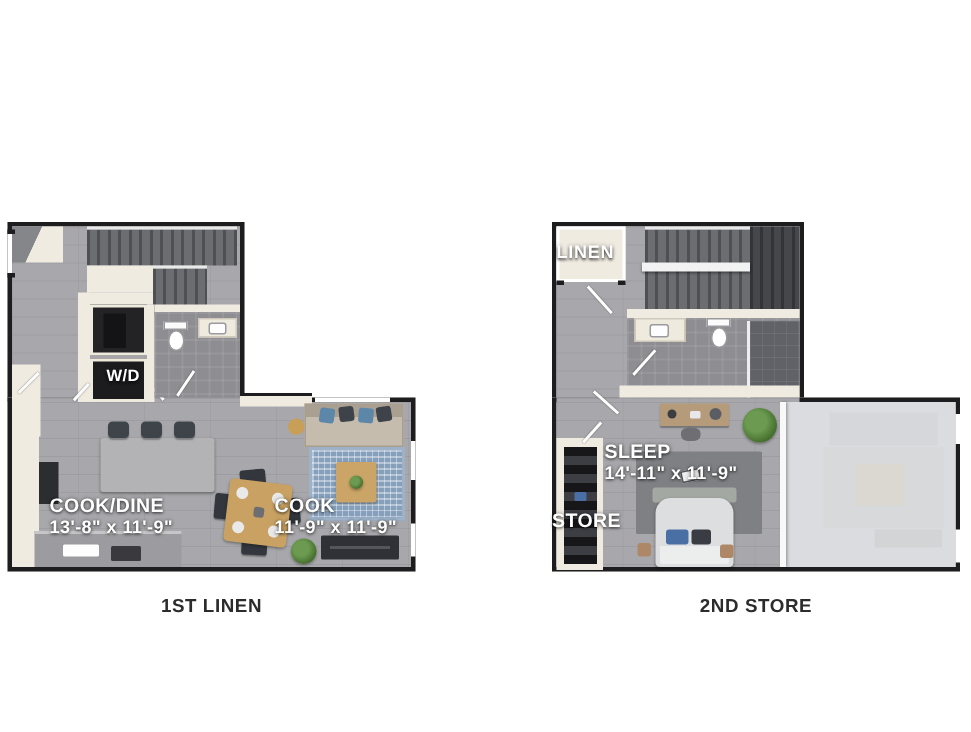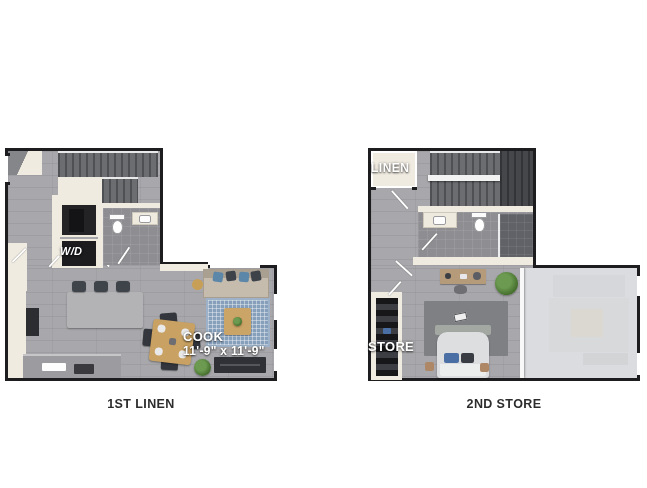--- a/index.html
+++ b/index.html
@@ -79,21 +79,21 @@
   <div class="abs stairs" style="left:53px;top:3px;width:100px;height:26px;"></div>
   <div class="abs cream" style="left:53px;top:29px;width:44px;height:18px;"></div>
   <div class="abs stairs" style="left:97px;top:29px;width:36px;height:33px;"></div>
 
   <div class="abs cream" style="left:47px;top:47px;width:8px;height:73px;"></div>
   <div class="abs cream" style="left:53px;top:47px;width:44px;height:8px;"></div>
   <div class="abs dark-closet" style="left:55px;top:55px;width:38px;height:34px;border:2px solid #efeade;box-sizing:border-box;">
     <div class="abs" style="left:7px;top:4px;width:15px;height:23px;background:#141416;"></div>
   </div>
   <div class="abs dark-closet" style="left:55px;top:91px;width:38px;height:29px;background:#1c1c1f;border:2px solid #efeade;box-sizing:border-box;"></div>
-  <div class="lbl" style="left:55px;top:97px;width:38px;font-size:11px;font-style:italic;">W/D</div>
+  <div class="lbl" style="left:66px;top:97px;width:38px;font-size:11px;">W/D</div>
   <div class="swing" style="left:44px;top:118px;width:15px;transform:rotate(-48deg);"></div>
   <div class="swing" style="left:104px;top:118px;width:15px;transform:rotate(228deg);"></div>
 
   <div class="abs cream" style="left:93px;top:55px;width:5px;height:65px;"></div>
   <div class="abs tile" style="left:98px;top:60px;width:57px;height:57px;"></div>
   <div class="abs cream" style="left:98px;top:55px;width:57px;height:5px;"></div>
   <div class="toilet-tank" style="left:104px;top:66px;width:16px;height:6px;"></div>
   <div class="toilet-bowl" style="left:107px;top:72px;width:11px;height:14px;"></div>
   <div class="vanity" style="left:127px;top:64px;width:26px;height:13px;"></div>
   <div class="sink" style="left:134px;top:67px;width:12px;height:8px;"></div>
@@ -141,20 +141,24 @@
   </div>
   <div class="plant" style="left:189px;top:211px;width:17px;height:17px;"></div>
 
   <div class="abs white" style="left:0;top:8px;width:3px;height:26px;"></div>
   <div class="abs" style="left:0;top:5px;width:5px;height:3px;background:#1d1d1f;"></div>
   <div class="abs" style="left:0;top:34px;width:5px;height:3px;background:#1d1d1f;"></div>
   <div class="abs white" style="left:205px;top:117px;width:50px;height:3px;"></div>
   <div class="abs white" style="left:269px;top:146px;width:3px;height:26px;"></div>
   <div class="abs white" style="left:269px;top:201px;width:3px;height:22px;"></div>
 
+  <div class="lbl" style="left:28px;top:182px;width:132px;font-size:13px;">
+    <span>COOK/DINE</span>
+    <span class="dims" style="font-size:12px;">13'-8" x 11'-9"</span>
+  </div>
   <div class="lbl" style="left:178px;top:182px;width:104px;font-size:13px;">
     <span>COOK</span>
     <span class="dims" style="font-size:12px;">11'-9" x 11'-9"</span>
   </div>
 </div>
 
 <div class="plan" style="left:368px;top:148px;">
 
   <div class="section" style="left:0;top:0;width:168px;height:120px;"></div>
   <div class="section" style="left:0;top:117px;width:272px;height:116px;"></div>
@@ -214,16 +218,20 @@
   <div class="abs ghost" style="left:185px;top:127px;width:72px;height:22px;background:#b9bac0;"></div>
   <div class="abs ghost" style="left:181px;top:150px;width:80px;height:54px;background:#bfc1c6;"></div>
   <div class="abs" style="left:203px;top:161px;width:32px;height:28px;background:#d6c4a6;opacity:.55;"></div>
   <div class="abs ghost" style="left:215px;top:205px;width:45px;height:12px;background:#a9abb0;"></div>
   <div class="abs" style="left:155px;top:120px;width:114px;height:110px;background:rgba(228,229,232,.55);"></div>
   <div class="abs" style="left:152px;top:120px;width:4px;height:110px;background:#f8f8f8;box-shadow:1px 0 2px rgba(0,0,0,.3);"></div>
 
   <div class="abs white" style="left:269px;top:128px;width:3px;height:20px;"></div>
   <div class="abs white" style="left:269px;top:205px;width:3px;height:22px;"></div>
 
+  <div class="lbl" style="left:35px;top:146px;width:120px;font-size:13px;">
+    <span>SLEEP</span>
+    <span class="dims" style="font-size:12px;">14'-11" x 11'-9"</span>
+  </div>
 </div>
 
 <div class="caption" style="left:71px;top:397px;">1ST LINEN</div>
 <div class="caption" style="left:434px;top:397px;">2ND STORE</div>
 
 </body></html>

